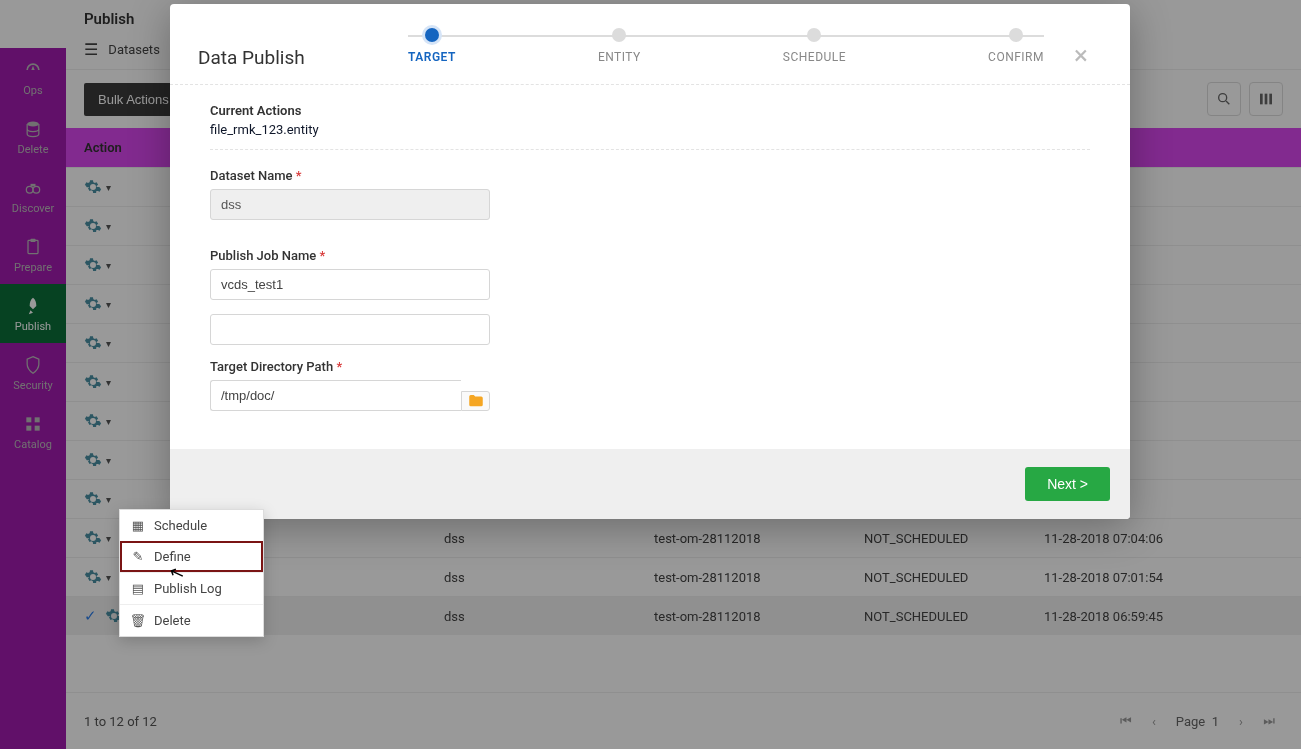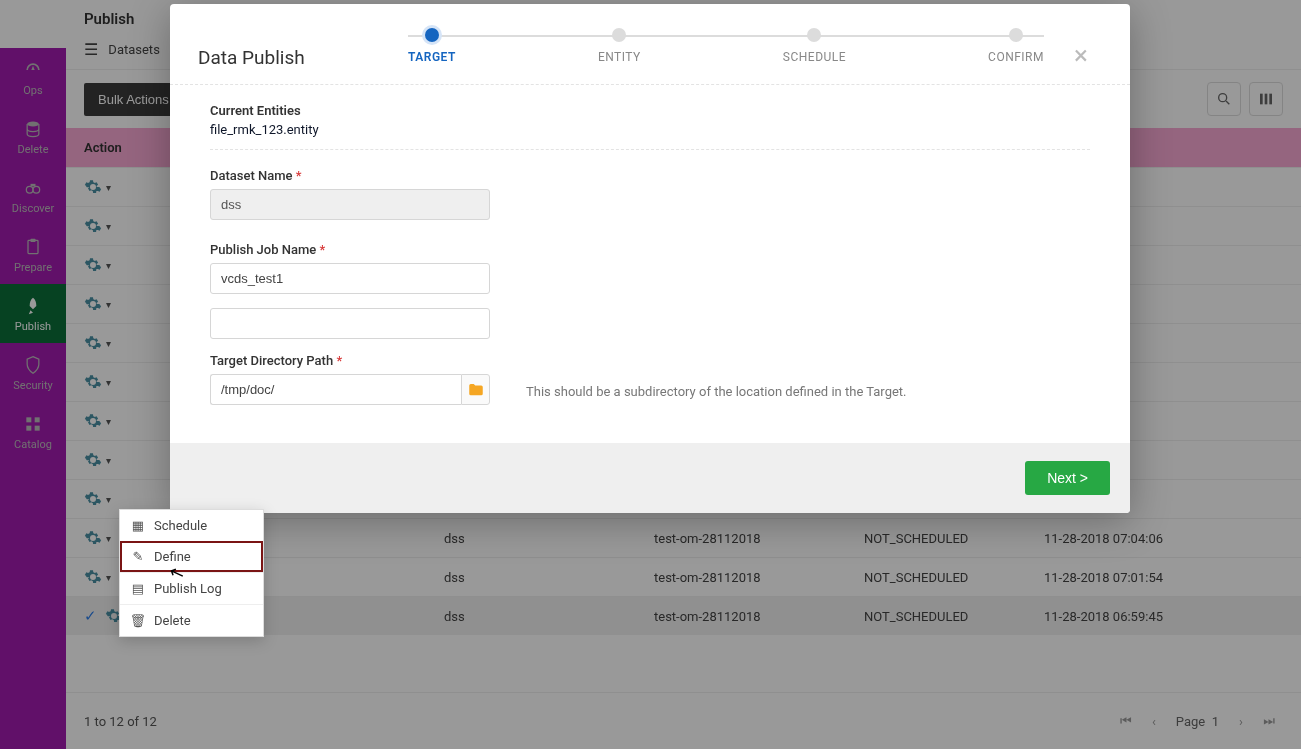--- a/index.html
+++ b/index.html
@@ -80,21 +80,21 @@
 
 .table {
   width: 100%;
   border-collapse: collapse;
 }
 .table th {
   text-align: left;
   font-weight: 600;
   font-size: 13px;
   padding: 12px 18px;
-  background: #f9a8d4;
+  background: #d946ef;
   color: #333;
 }
 .table th.sort::after { content: " ↓"; color:#888; }
 .table td {
   padding: 10px 18px;
   border-top: 1px solid #eee;
   font-size: 13px;
   color: #444;
   white-space: nowrap;
 }
@@ -199,21 +199,21 @@
 .form-input.disabled { background:#efefef; color:#555; }
 .form-select {
   appearance:none;
   background-image:linear-gradient(45deg,transparent 50%,#333 50%),linear-gradient(135deg,#333 50%,transparent 50%);
   background-position:calc(100% - 16px) 14px, calc(100% - 11px) 14px;
   background-size:5px 5px,5px 5px;
   background-repeat:no-repeat;
   padding-right:28px;
 }
 
-.path-row { display:flex; }
+.path-row { display:flex;align-items:flex-end; }
 .path-row .form-input { border-radius: 3px 0 0 3px; border-right:none; }
 .folder-btn {
   width:32px; border:1px solid #d6d6d6; border-radius:0 3px 3px 0;
   display:flex;align-items:center;justify-content:center;
   background:#fafafa; cursor:pointer;
 }
 .help-text { color:#777; font-size:13px; padding-bottom:6px; max-width:420px; }
 .help-text a { color:#2b7de9; text-decoration:none; }
 
 .modal-footer {
@@ -597,25 +597,25 @@
         </div>
       <div class="step">
           <div class="step-dot"></div>
           <div class="step-label">CONFIRM</div>
         </div>
     </div>
     <div class="close-x">×</div>
   </div>
 
   <div class="modal-body">
-    <div class="section-title">Current Entities</div>
+    <div class="section-title">Current Actions</div>
     <div class="section-sub">file_rmk_123.entity</div>
     <hr class="hr-dash">
 
-    <div class="form-col" style="margin-bottom:22px;">
+    <div class="form-col" style="margin-bottom:28px;">
       <label class="form-label"><span>Dataset Name</span> <span class="req">*</span></label>
       <input class="form-input disabled" disabled="" value="dss" style="">
     </div>
 
     <div class="form-col" style="margin-bottom:14px;">
       <label class="form-label"><span>Publish Job Name</span> <span class="req">*</span></label>
       <input class="form-input" value="vcds_test1" style="">
     </div>
 
     <div class="form-col" style="margin-bottom:14px;">
@@ -628,21 +628,20 @@
         <label class="form-label"><span>Target Directory Path</span> <span class="req">*</span></label>
         <div class="path-row">
           <input class="form-input" value="/tmp/doc/" style="">
           <div class="folder-btn">
             <svg width="18" height="18" viewBox="0 0 24 24">
                 <path fill="#f5a623" d="M3 6a2 2 0 012-2h4l2 2h8a2 2 0 012 2v9a2 2 0 01-2 2H5a2 2 0 01-2-2z"></path>
               </svg>
           </div>
         </div>
       </div>
-      <div class="help-text">This should be a subdirectory of the location defined in the Target.</div>
     </div>
   </div>
 
   <div class="modal-footer">
     <button class="next-btn">Next &gt;</button>
   </div>
 </div>
 
 <div class="ctx-menu">
   <div class="ctx-item">

